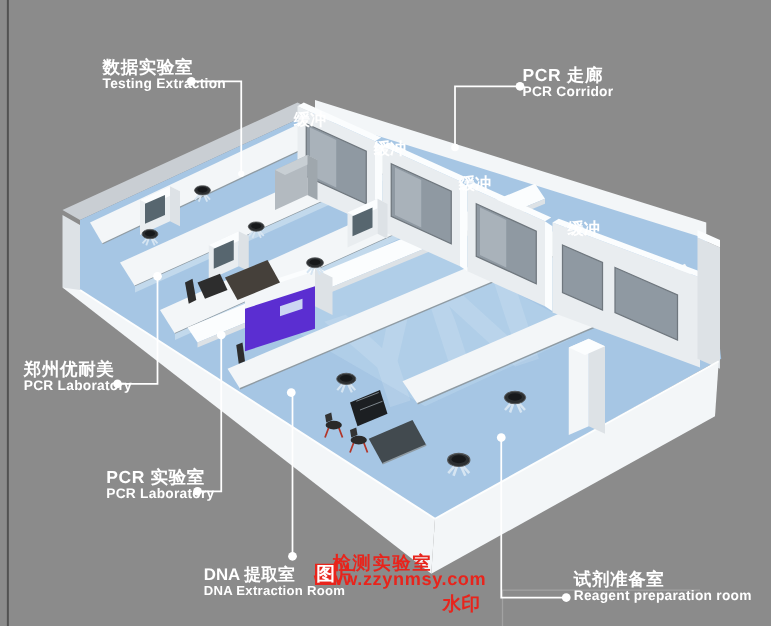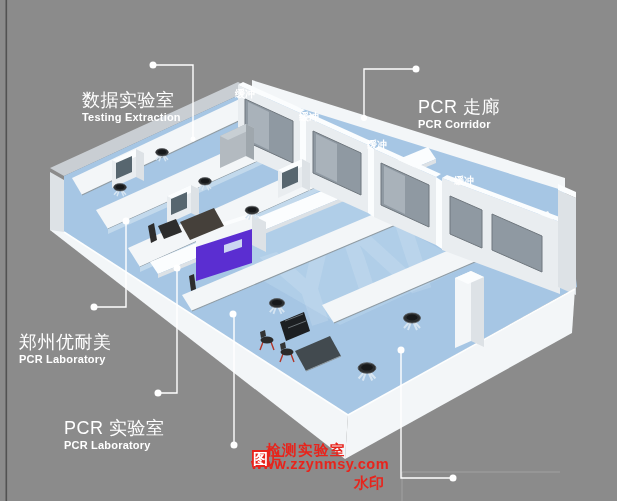--- a/index.html
+++ b/index.html
@@ -35,25 +35,25 @@
   .dot{fill:var(--c-label);}
   .stoolleg{stroke:#d6e5f2;stroke-width:2;fill:none;}
   .chairleg{stroke:#b23528;stroke-width:1.4;fill:none;}
   .gridline{stroke:#7d868c;stroke-width:.8;}
   .monogram{fill:#ffffff;opacity:.13;font-weight:bold;font-size:118px;
             font-family:"Liberation Sans",sans-serif;}
   .edgeline{fill:rgba(25,25,25,.5);}
   .faintframe{stroke:#d8d8d8;opacity:.3;stroke-width:1;fill:none;}
   
   .lab-label{position:absolute;color:var(--c-label);white-space:nowrap;}
-  .zh{font-weight:400;font-size:18px;line-height:1.1;letter-spacing:.5px;margin-top:45px;}
+  .zh{font-weight:700;font-size:14px;line-height:1.1;letter-spacing:.5px;}
   .en{font-weight:600;font-size:11px;line-height:1.1;letter-spacing:.2px;}
   .zh-sm{font-weight:700;font-size:13.5px;line-height:1.1;}
   .buffer-label{position:absolute;color:var(--c-label);font-weight:700;
-                font-size:10px;line-height:1;white-space:nowrap;}
+                font-size:13px;line-height:1;white-space:nowrap;}
   .wm{position:absolute;color:var(--c-red);font-weight:700;white-space:nowrap;}
   .wm-brand{font-size:14.5px;letter-spacing:1.5px;}
   .wm-url{font-size:14.5px;letter-spacing:.5px;}
   .wm-tag{font-size:15px;}
   .wm-boxed{background:var(--c-red);color:#ffffff;padding:0 1px;}
 </style>
 </head>
 <body>
 
 <div class="stage">
@@ -233,26 +233,34 @@
 <div class="lab-label" style="left:418px;top:53px">
   <div class="zh">PCR 走廊</div>
   <div class="en">PCR Corridor</div>
 </div>
 
 <div class="lab-label" style="left:19px;top:288px">
   <div class="zh">郑州优耐美</div>
   <div class="en">PCR Laboratory</div>
 </div>
 
-<div class="lab-label" style="left:64px;top:374px">
+<div class="lab-label" style="left:85px;top:374px">
   <div class="zh">PCR 实验室</div>
   <div class="en">PCR Laboratory</div>
 </div>
 
-
+<div class="lab-label" style="left:163px;top:453px">
+  <div class="zh-sm">DNA 提取室</div>
+  <div class="en" style="font-size:10.5px">DNA Extraction Room</div>
+</div>
+
+<div class="lab-label" style="left:459px;top:456px">
+  <div class="zh">试剂准备室</div>
+  <div class="en">Reagent preparation room</div>
+</div>
 
 <div class="buffer-label" style="left:235px;top:89px">缓冲</div>
 <div class="buffer-label" style="left:299px;top:112px">缓冲</div>
 <div class="buffer-label" style="left:367px;top:140px">缓冲</div>
 <div class="buffer-label" style="left:454px;top:176px">缓冲</div>
 
 <div class="wm wm-brand" style="left:266px;top:441px">检测实验室</div>
 <div class="wm wm-url" style="left:251px;top:456px">www.zzynmsy.com</div>
 <div class="wm wm-tag" style="left:252px;top:450px"><span class="wm-boxed">图</span><span>片</span></div>
 <div class="wm wm-tag" style="left:354px;top:474px">水印</div>

